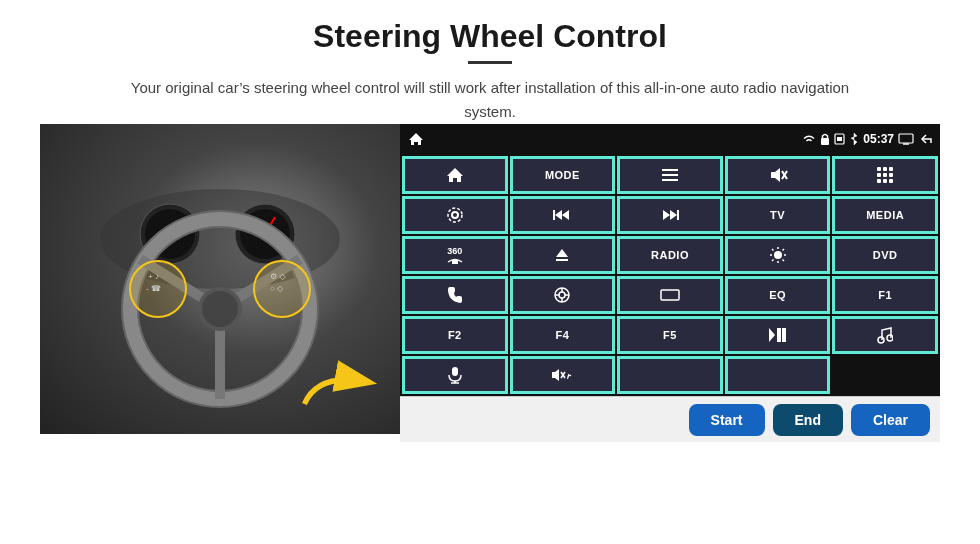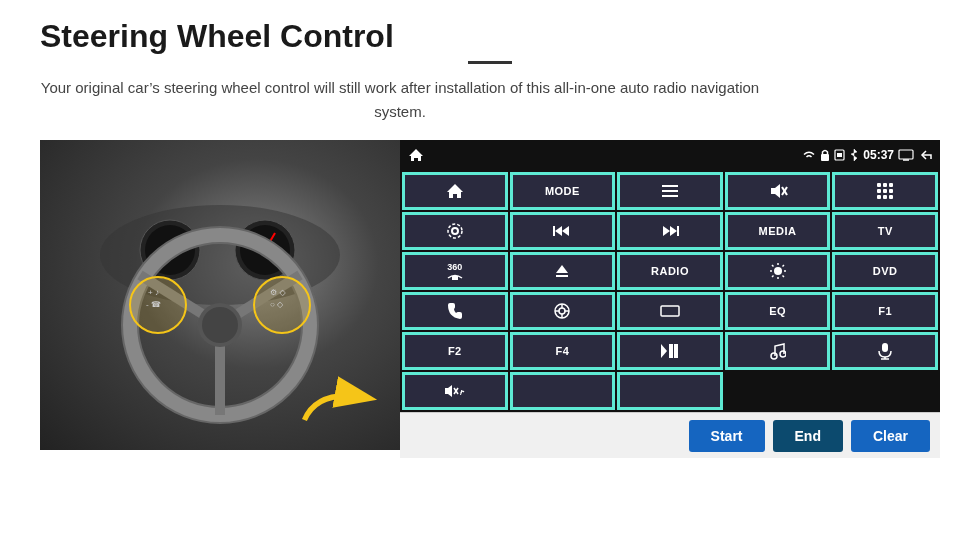--- a/index.html
+++ b/index.html
@@ -8,42 +8,41 @@
       height: 544px;
       background: #fff;
       font-family: Arial, sans-serif;
       overflow: hidden;
     }
     .page-wrapper {
       width: 980px;
       height: 504px;
       display: flex;
       flex-direction: column;
-      align-items: flex-start;
+      align-items: center;
       padding: 18px 40px 17px;
     }
     .title {
       font-size: 32px;
       font-weight: bold;
       color: #1a1a1a;
       margin-bottom: 6px;
       text-align: center;
     }
     .title-underline {
       width: 44px;
       height: 3px;
       background: #333;
       margin: 0 auto 12px;
     }
     .subtitle {
       font-size: 15px;
       color: #444;
       text-align: center;
       line-height: 1.6;
-      margin-bottom: 16px;
       max-width: 720px;
     }
     .content-row {
       display: flex;
       flex-direction: row;
       gap: 0;
       width: 100%;
       max-width: 920px;
     }
     
@@ -142,21 +141,21 @@
       justify-content: flex-end;
       padding: 0 10px;
       gap: 8px;
       border-top: 1px solid #ccc;
     }
     .action-btn {
       padding: 8px 22px;
       font-size: 14px;
       font-weight: bold;
       border: none;
-      border-radius: 3px;
+      border-radius: 8px;
       cursor: pointer;
     }
     .btn-start {
       background: #1565c0;
       color: #fff;
     }
     .btn-end {
       background: #0c4a6e;
       color: #fff;
     }
@@ -317,24 +316,24 @@
           </svg>
         </div>
         <div class="ctrl-btn">
           <svg width="20" height="14" viewBox="0 0 20 14">
             <polygon points="10,2 17,7 10,12" fill="white"></polygon>
             <polygon points="3,2 10,7 3,12" fill="white"></polygon>
             <rect x="17" y="2" width="2" height="10" fill="white"></rect>
           </svg>
         </div>
         <div class="ctrl-btn">
+          <span class="btn-label">TV</span>
+        </div>
+        <div class="ctrl-btn">
           <span class="btn-label">MEDIA</span>
-        </div>
-        <div class="ctrl-btn">
-          <span class="btn-label">TV</span>
         </div>
 
         <div class="ctrl-btn">
           <div style="display:flex;flex-direction:column;align-items:center;">
             <span style="font-size:9px;color:#fff;font-weight:bold;">360</span>
             <svg width="18" height="8" viewBox="0 0 18 8">
                 <path d="M2 6 Q9 1 16 6" fill="none" stroke="white" stroke-width="1.5"></path>
                 <rect x="6" y="4" width="6" height="4" fill="white"></rect>
               </svg>
           </div>
@@ -392,20 +391,23 @@
           <span class="btn-label">F1</span>
         </div>
 
         <div class="ctrl-btn">
           <span class="btn-label">F2</span>
         </div>
         <div class="ctrl-btn">
           <span class="btn-label">F4</span>
         </div>
         <div class="ctrl-btn">
+          <span class="btn-label">F5</span>
+        </div>
+        <div class="ctrl-btn">
           <svg width="20" height="16" viewBox="0 0 20 16">
             <polygon points="1,1 7,8 1,15" fill="white"></polygon>
             <rect x="9" y="1" width="4" height="14" fill="white"></rect>
             <rect x="14" y="1" width="4" height="14" fill="white"></rect>
           </svg>
         </div>
 
         <div class="ctrl-btn">
           <svg width="16" height="18" viewBox="0 0 16 18">
             <path d="M5 14 L5 4 L14 2 L14 12" fill="none" stroke="white" stroke-width="1.5"></path>

